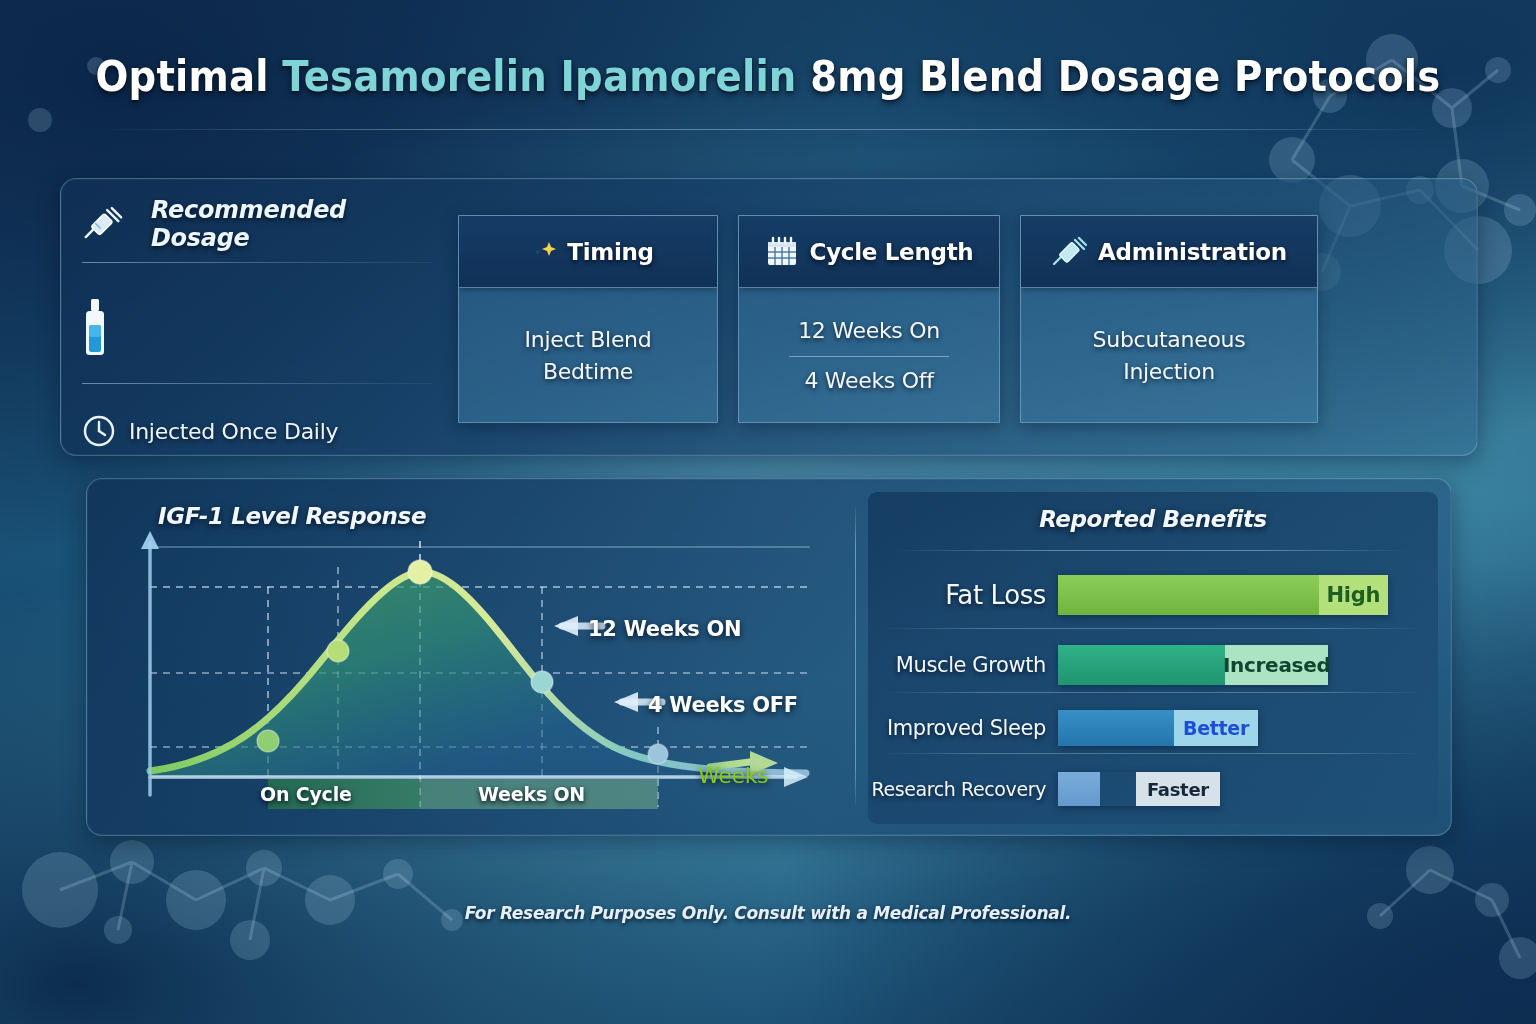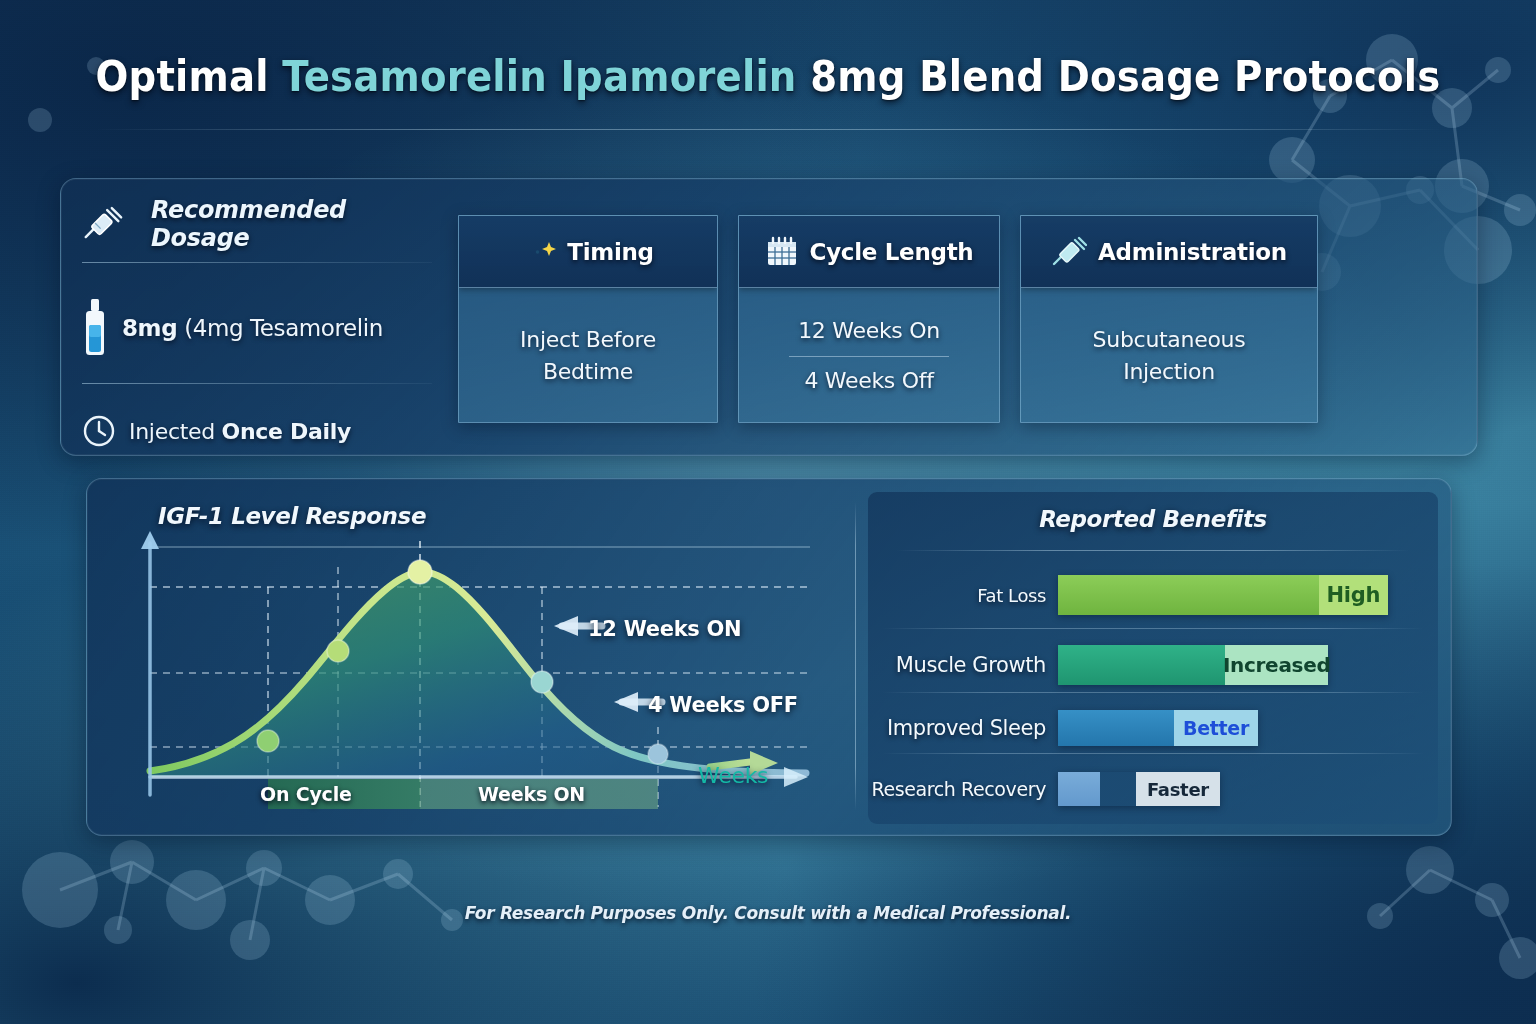--- a/index.html
+++ b/index.html
@@ -78,21 +78,21 @@
     font-family:"DejaVu Sans", sans-serif;
     text-shadow:0 2px 5px rgba(0,10,25,.75);
     letter-spacing:-.4px;
   }
   #dose-text b { font-weight:bold; }
   #freq-row { display:flex; align-items:center; gap:13px; margin-top:30px; }
   #freq-text {
     font-size:22px; color:#eef6fc; font-family:"DejaVu Sans", sans-serif;
     text-shadow:0 2px 5px rgba(0,10,25,.75); letter-spacing:-.3px;
   }
-  #freq-text b { font-weight:bold; }
+  #freq-text b { font-weight:normal; }
 
   
   .card {
     position:absolute; top:215px; height:208px;
     border-radius:1px; overflow:hidden;
     border:1px solid rgba(165,212,240,.42);
     background:linear-gradient(170deg, rgba(44,98,140,.72) 0%, rgba(52,110,150,.62) 55%, rgba(62,124,162,.55) 100%);
     box-shadow:0 4px 16px rgba(0,14,34,.35);
   }
   .card-head {
@@ -130,21 +130,21 @@
   }
   #chart-svg { position:absolute; left:0; top:0; }
   .annot {
     position:absolute; font-size:21px; font-weight:bold; color:#ffffff;
     font-family:"DejaVu Sans", sans-serif;
     text-shadow:0 2px 6px rgba(0,10,26,.85); letter-spacing:-.3px; white-space:nowrap;
   }
   #annot-on  { left:478px; top:122px; }
   #annot-off { left:538px; top:198px; }
   #annot-weeks {
-    position:absolute; left:588px; top:268px; font-size:22px; color:#14b8a6;
+    position:absolute; left:588px; top:268px; font-size:22px; color:#84cc16;
     font-family:"DejaVu Sans", sans-serif;
     text-shadow:0 2px 6px rgba(0,10,26,.8); letter-spacing:-.3px;
   }
   .band-label {
     position:absolute; font-size:19px; font-weight:bold; color:#ffffff;
     font-family:"DejaVu Sans", sans-serif;
     text-shadow:0 2px 5px rgba(0,8,22,.9); letter-spacing:-.2px;
   }
   #band-oncycle { left:150px; top:288px; }
   #band-weekson { left:368px; top:288px; }
@@ -276,21 +276,20 @@
   <div class="hrule"></div>
 
   <div id="dose-row">
     <svg width="26" height="62" viewBox="0 0 26 62">
       <rect x="9" y="2" width="8" height="12" rx="1.5" fill="#f2f8fc"></rect>
       <rect x="4" y="14" width="18" height="44" rx="3.5" fill="#f2f8fc"></rect>
       <rect x="7" y="28" width="12" height="27" rx="2.5" fill="#2596d6"></rect>
       <rect x="7" y="28" width="12" height="12" rx="2" fill="#47b4ea"></rect>
     </svg>
     <div id="dose-text">
-      <div><b>8mg</b><span> (4mg Tesamorelin</span></div>
     </div>
   </div>
 
   <div class="hrule" style="margin-top:24px;"></div>
 
   <div id="freq-row">
     <svg width="34" height="34" viewBox="0 0 34 34">
       <circle cx="17" cy="17" r="14" fill="none" stroke="#eaf4fb" stroke-width="2.4"></circle>
       <line x1="17" y1="17" x2="17" y2="8" stroke="#eaf4fb" stroke-width="2.4" stroke-linecap="round"></line>
       <line x1="17" y1="17" x2="23" y2="21" stroke="#eaf4fb" stroke-width="2.4" stroke-linecap="round"></line>
@@ -302,21 +301,21 @@
 <div class="card" id="card-timing">
   <div class="card-head">
     <svg width="34" height="32" viewBox="0 0 34 32">
       <path d="M20 4 A12 12 0 1 0 20 28 A9.6 9.6 0 1 1 20 4 Z" fill="#a5dcdc"></path>
       <circle cx="15.5" cy="16" r="1.8" fill="#1a4a6e"></circle>
       <path d="M27 6 L29 11 L34 13 L29 15 L27 20 L25 15 L20 13 L25 11 Z" fill="#f5d548"></path>
     </svg>
     <span class="t">Timing</span>
   </div>
   <div class="card-body">
-    <div class="l">Inject Before</div>
+    <div class="l">Inject Blend</div>
     <div class="l">Bedtime</div>
   </div>
 </div>
 
 <div class="card" id="card-cycle">
   <div class="card-head">
     <svg width="34" height="32" viewBox="0 0 34 32">
       <rect x="3" y="6" width="28" height="23" rx="2" fill="#f0f7fc"></rect>
       <rect x="3" y="6" width="28" height="5" fill="#d6e7f3"></rect>
       <g stroke="#f0f7fc" stroke-width="2.4" stroke-linecap="round">
@@ -454,21 +453,21 @@
 
 <div id="benefits">
   <div id="benefits-title">Reported Benefits</div>
   <div id="benefits-rule"></div>
 
   <div class="benefit-sep" id="bsep-0"></div>
   <div class="benefit-sep" id="bsep-1"></div>
   <div class="benefit-sep" id="bsep-2"></div>
 
   <div class="benefit-row" id="brow-0">
-    <div class="benefit-label" style="width:190px;font-size:18px;">Fat Loss</div>
+    <div class="benefit-label" style="width:190px;font-size:26px;">Fat Loss</div>
     <div class="benefit-bar" style="width:330px;">
       <div class="bar-fill" style="width:79%;background:linear-gradient(180deg,#8ccd58,#6fb43f);"></div>
       <div class="bar-chip" style="width:21%;background:#b2e07a;color:#1f5e22;font-size:21px;">High</div>
     </div>
   </div>
 
   <div class="benefit-row" id="brow-1">
     <div class="benefit-label" style="width:190px;font-size:21px;">Muscle Growth</div>
     <div class="benefit-bar" style="width:270px;">
       <div class="bar-fill" style="width:62%;background:linear-gradient(180deg,#2fb288,#1f9570);"></div>

